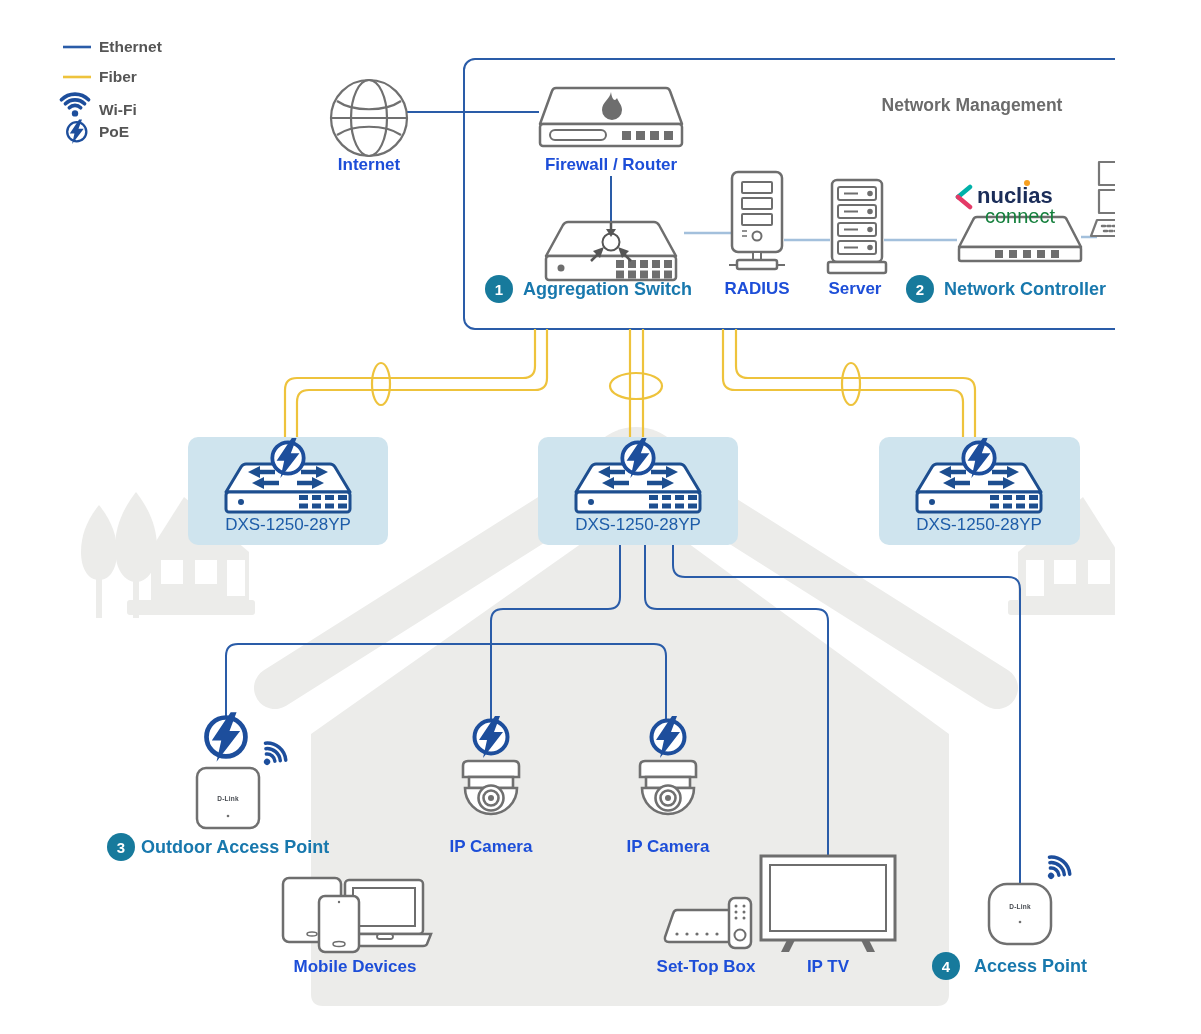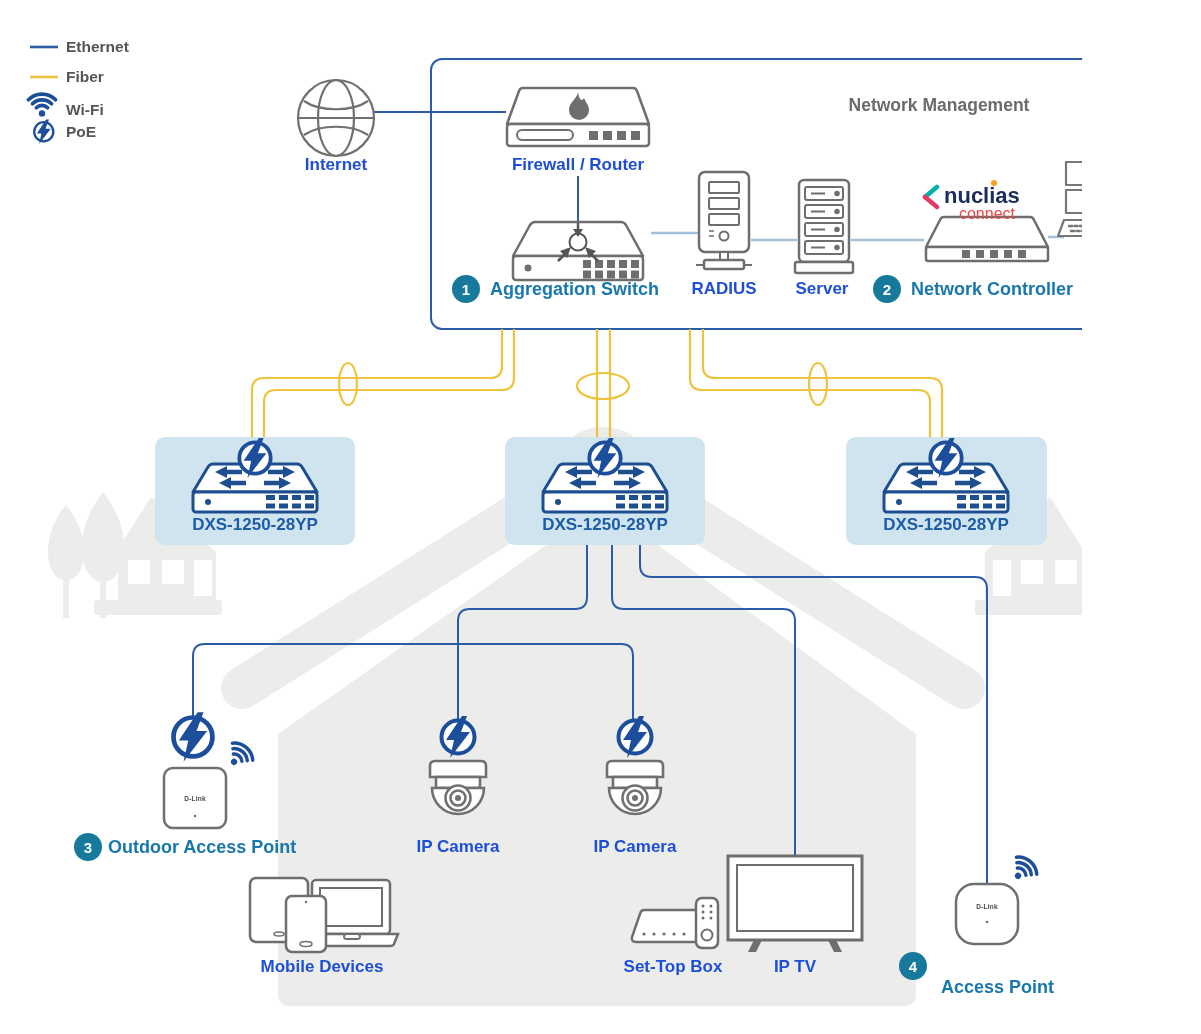--- a/index.html
+++ b/index.html
@@ -1,41 +1,41 @@
 <!DOCTYPE html>
 <html><head>
 <meta charset="utf-8">
 <style>
   html,body{margin:0;padding:0;background:#fff;}
   #stage{position:relative;width:1082px;height:1034px;background:#ffffff;overflow:hidden;
-         font-family:"Liberation Sans",sans-serif;}
+         font-family:"Liberation Sans",sans-serif;margin-left:33px;}
   svg.layer{position:absolute;left:0;top:0;}
   #bg-layer{z-index:0;}
   .panel{position:absolute;z-index:1;}
   #fg-layer{z-index:2;}
 
   .mgmt-box{left:430px;top:58px;width:740px;height:268px;border:2px solid #2a5ca8;border-radius:12px;}
   .sw-box{background:#cfe4ee;border-radius:10px;width:200px;height:108px;}
 
   .lbl{position:absolute;z-index:3;font-weight:bold;color:#1d4ed8;font-size:17px;text-align:center;}
   .lbl-teal{position:absolute;z-index:3;font-weight:bold;color:#1878ad;font-size:18px;white-space:nowrap;}
-  .lbl-navy{position:absolute;z-index:3;font-weight:bold;color:#1d5ca8;font-size:17px;text-align:center;width:200px;}
+  .lbl-navy{position:absolute;z-index:3;font-weight:normal;color:#1d5ca8;font-size:17px;text-align:center;width:200px;}
   .section-title{position:absolute;z-index:3;font-weight:bold;color:#6b6b6b;font-size:17.5px;text-align:center;}
   .legend-lbl{position:absolute;z-index:3;font-weight:bold;color:#555;font-size:15.5px;}
 
   .badge{position:absolute;z-index:4;width:28px;height:28px;border-radius:50%;background:#177a9c;
          color:#fff;font-weight:bold;font-size:15px;display:flex;align-items:center;justify-content:center;}
 
   .brand{position:absolute;z-index:4;font-weight:bold;color:#44484e;font-size:6.5px;letter-spacing:.2px;text-align:center;width:60px;}
 
   .logo{position:absolute;z-index:3;left:920px;top:178px;width:140px;height:52px;}
   .logo .mark{position:absolute;left:0;top:6px;}
   .logo .name{position:absolute;left:24px;top:5px;font-weight:bold;font-size:22px;color:#1b2d59;letter-spacing:0;}
   .logo .idot{position:absolute;left:71px;top:2px;width:6px;height:6px;border-radius:50%;background:#f7a021;}
-  .logo .sub{position:absolute;left:32px;top:27px;width:70px;text-align:center;font-size:16px;color:#ef4444;}
+  .logo .sub{position:absolute;left:32px;top:27px;width:70px;text-align:center;font-size:20px;color:#15803d;}
 </style>
 </head>
 <body>
 
 <div id="stage">
 
   <svg id="bg-layer" class="layer" width="1201" height="1034" viewBox="0 0 1201 1034">
     <g fill="#ececea" stroke="none">
       <circle cx="603" cy="480" r="53"></circle>
       <path d="M600,462 L242,688" stroke="#ececea" stroke-width="42" stroke-linecap="round" fill="none"></path>
@@ -375,16 +375,16 @@
   <div class="brand" style="left:165px;top:795px;">D-Link</div>
 
   <div class="lbl" style="left:398px;top:837px;width:120px;">IP Camera</div>
   <div class="lbl" style="left:575px;top:837px;width:120px;">IP Camera</div>
 
   <div class="lbl" style="left:242px;top:957px;width:160px;">Mobile Devices</div>
   <div class="lbl" style="left:593px;top:957px;width:160px;">Set-Top Box</div>
   <div class="lbl" style="left:735px;top:957px;width:120px;">IP TV</div>
 
   <div class="badge" style="left:899px;top:952px;">4</div>
-  <div class="lbl-teal" style="left:941px;top:977px;">Access Point</div>
+  <div class="lbl-teal" style="left:941px;top:956px;">Access Point</div>
   <div class="brand" style="left:957px;top:903px;">D-Link</div>
 
 </div>
 
 </body></html>

